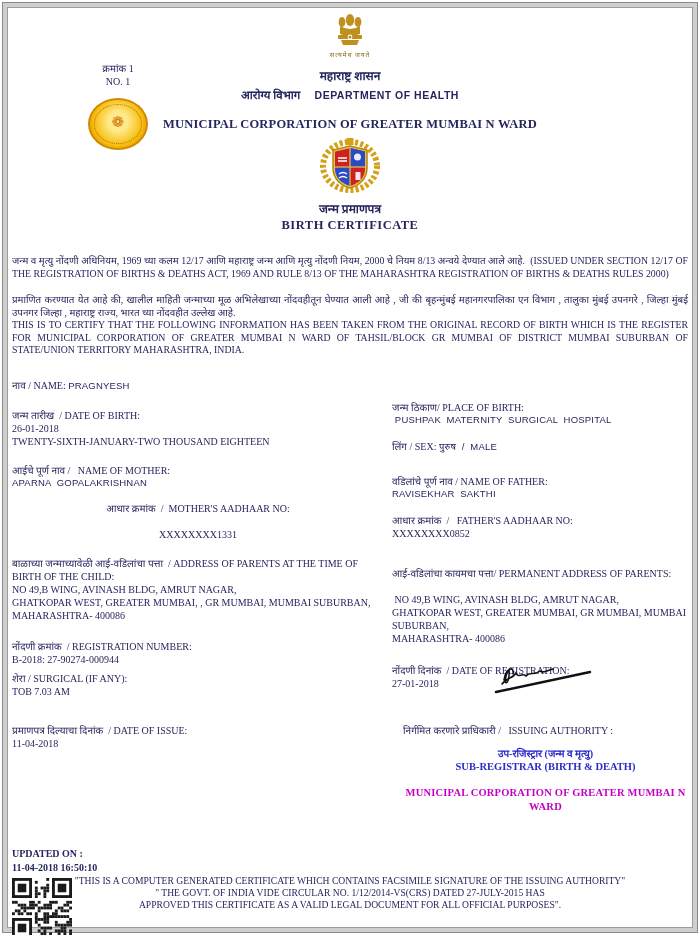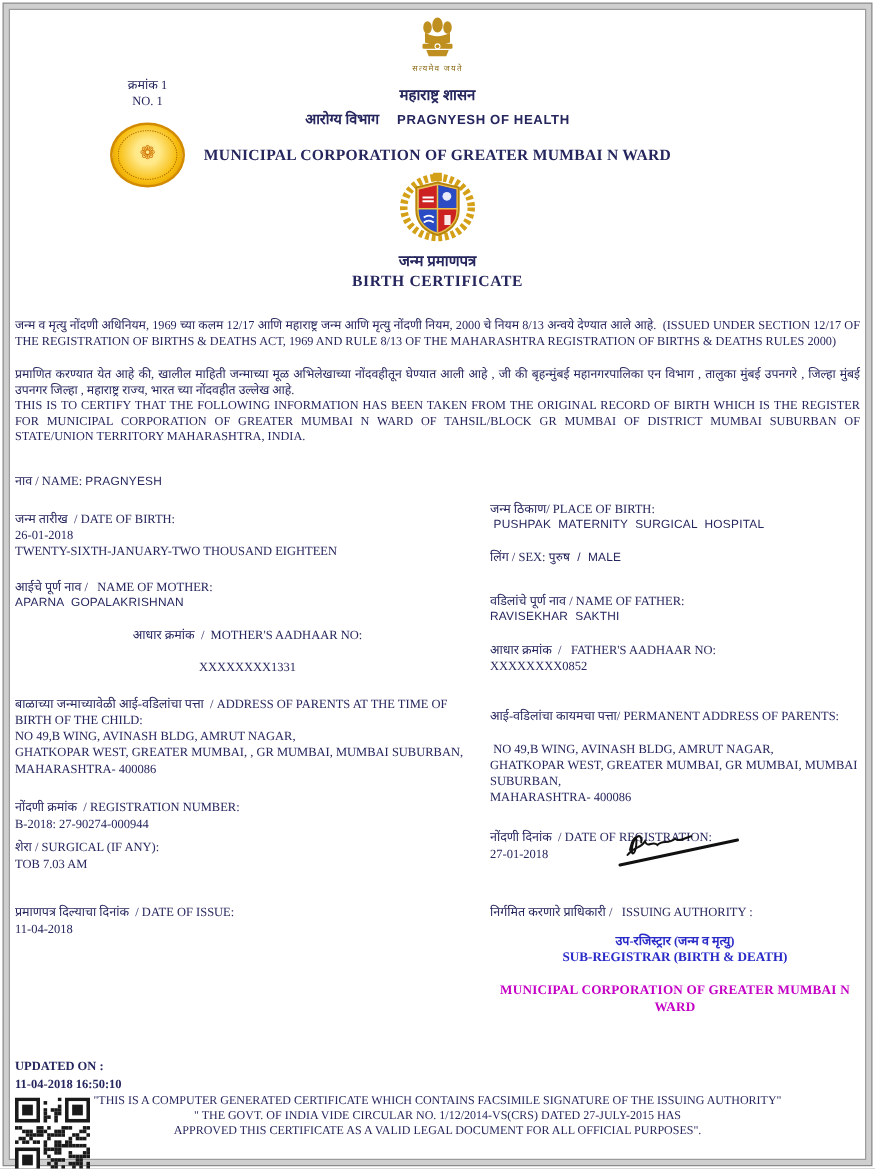--- a/index.html
+++ b/index.html
@@ -46,21 +46,21 @@
   .colR{flex:1;padding-left:8px;position:relative;}
   .fld{margin-top:14px;}
   .fld:first-child{margin-top:0;}
   .lbl{white-space:pre-wrap;}
   .val{white-space:pre-wrap;}
   .sans{font-family:"Liberation Sans",sans-serif;font-size:9.5px;letter-spacing:.2px;}
   .gapTop{margin-top:13px;}
   .addr-lines div{white-space:pre-wrap;}
   .sig-block{position:absolute;left:478px;top:636px;width:120px;height:56px;}
 
-  .issue-row{display:flex;margin-top:26px;font-size:10px;line-height:1.3;}
+  .issue-row{display:flex;margin-top:26px;font-size:10px;line-height:1.3;gap:11px;}
   .auth-center{text-align:center;margin-top:10px;}
   .auth-mr{color:#2a2ac8;font-weight:bold;font-size:10px;}
   .auth-en{color:#2a2ac8;font-weight:bold;font-size:10.5px;}
   .auth-org{color:#c400c4;font-weight:bold;font-size:10.5px;margin-top:12px;letter-spacing:.2px;}
 
   .updated{margin-top:34px;font-size:10px;font-weight:bold;line-height:1.35;}
   .qr{margin-top:4px;}
 
   .footer{position:absolute;left:0;right:0;bottom:14px;text-align:center;font-size:9.6px;line-height:1.25;color:#26265e;}
 </style>
@@ -84,21 +84,21 @@
           <ellipse cx="11" cy="25" rx="2.2" ry="1.6"></ellipse>
           <ellipse cx="27" cy="25" rx="2.2" ry="1.6"></ellipse>
           <path d="M10 28 L28 28 L26 33 L12 33 Z"></path>
         </g>
       </svg>
       <div class="satyameva">सत्यमेव जयते</div>
       <div class="govt-mr">महाराष्ट्र शासन</div>
       <div class="dept-line">
         <span>आरोग्य विभाग</span>
         <span>&nbsp;&nbsp;&nbsp;</span>
-        <span class="dept-en">PRAGNYESH  OF  HEALTH</span>
+        <span class="dept-en">DEPARTMENT  OF  HEALTH</span>
       </div>
       <div class="muni">MUNICIPAL CORPORATION OF GREATER MUMBAI N WARD</div>
 
       <svg class="crest" width="62" height="58" viewBox="0 0 62 58">
         <ellipse cx="31" cy="28" rx="27" ry="24" fill="none" stroke="#d4a017" stroke-width="6" stroke-dasharray="3 2.2"></ellipse>
         <rect x="27.5" y="0" width="7" height="7" fill="#d4a017"></rect>
         <path d="M31 8 L48 12 V30 C48 41 40 47.5 31 50 C22 47.5 14 41 14 30 V12 Z" fill="#e9c14d" stroke="#b8860b" stroke-width="1.5"></path>
         <path d="M31 10 L46 13.5 V29 H31 Z" fill="#cc2222"></path>
         <path d="M31 10 V29 H16 V13.5 Z" fill="#ffffff"></path>
         <path d="M16 13.5 L31 10 V29 H16 Z" fill="#cc2222"></path>

